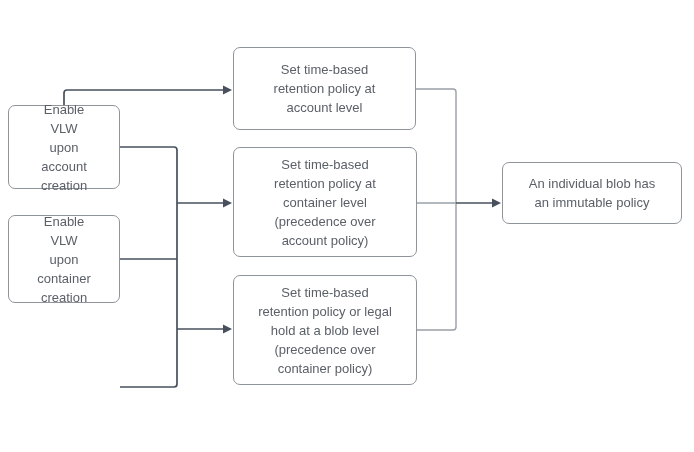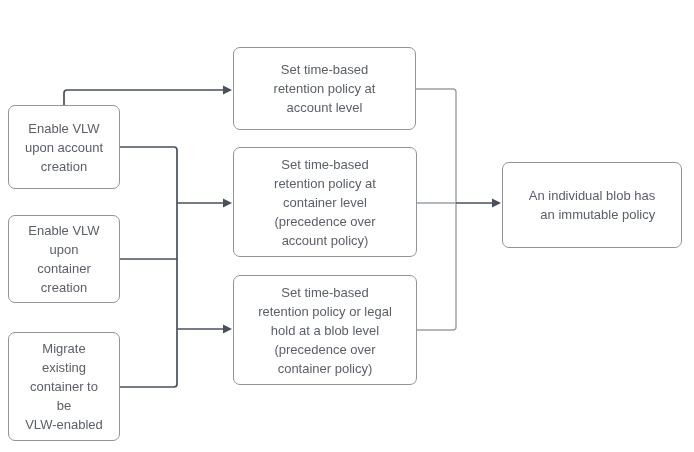--- a/index.html
+++ b/index.html
@@ -59,29 +59,29 @@
     border: 1px solid var(--box-border);
     border-radius: 7px;
     color: var(--text);
     font-size: 13px;
     line-height: 19px;
     text-align: center;
     white-space: pre-line;
     display: flex;
     align-items: center;
     justify-content: center;
-    padding: 2px 4px;
+    padding: 2px 20px;
   }
   .n-l1 { left: 8px;   top: 105px; width: 112px; height: 84px;  }
   .n-l2 { left: 8px;   top: 215px; width: 112px; height: 88px;  }
   .n-l3 { left: 8px;   top: 332px; width: 112px; height: 109px; }
   .n-m1 { left: 233px; top: 47px;  width: 183px; height: 83px;  }
   .n-m2 { left: 233px; top: 147px; width: 184px; height: 110px; }
   .n-m3 { left: 233px; top: 275px; width: 184px; height: 110px; }
-  .n-r1 { left: 502px; top: 162px; width: 180px; height: 86px; text-align: right;  }
+  .n-r1 { left: 502px; top: 162px; width: 180px; height: 62px;  }
 </style>
 </head>
 <body>
 
 <div class="stage">
 
 
   <svg class="wires" viewBox="0 0 694 452" xmlns="http://www.w3.org/2000/svg">
 
     <path class="wire-light" d="M416 89 H453 Q456 89 456 92 V327 Q456 330 453 330 H417"></path>
@@ -105,25 +105,20 @@
 
   <div class="node n-l1">Enable VLW
 upon account
 creation</div>
 
   <div class="node n-l2">Enable VLW
 upon
 container
 creation</div>
 
-  <div class="node n-l3">Migrate
-existing
-container to
-be
-VLW-enabled</div>
 
   <div class="node n-m1">Set time-based
 retention policy at
 account level</div>
 
   <div class="node n-m2">Set time-based
 retention policy at
 container level
 (precedence over
 account policy)</div>

